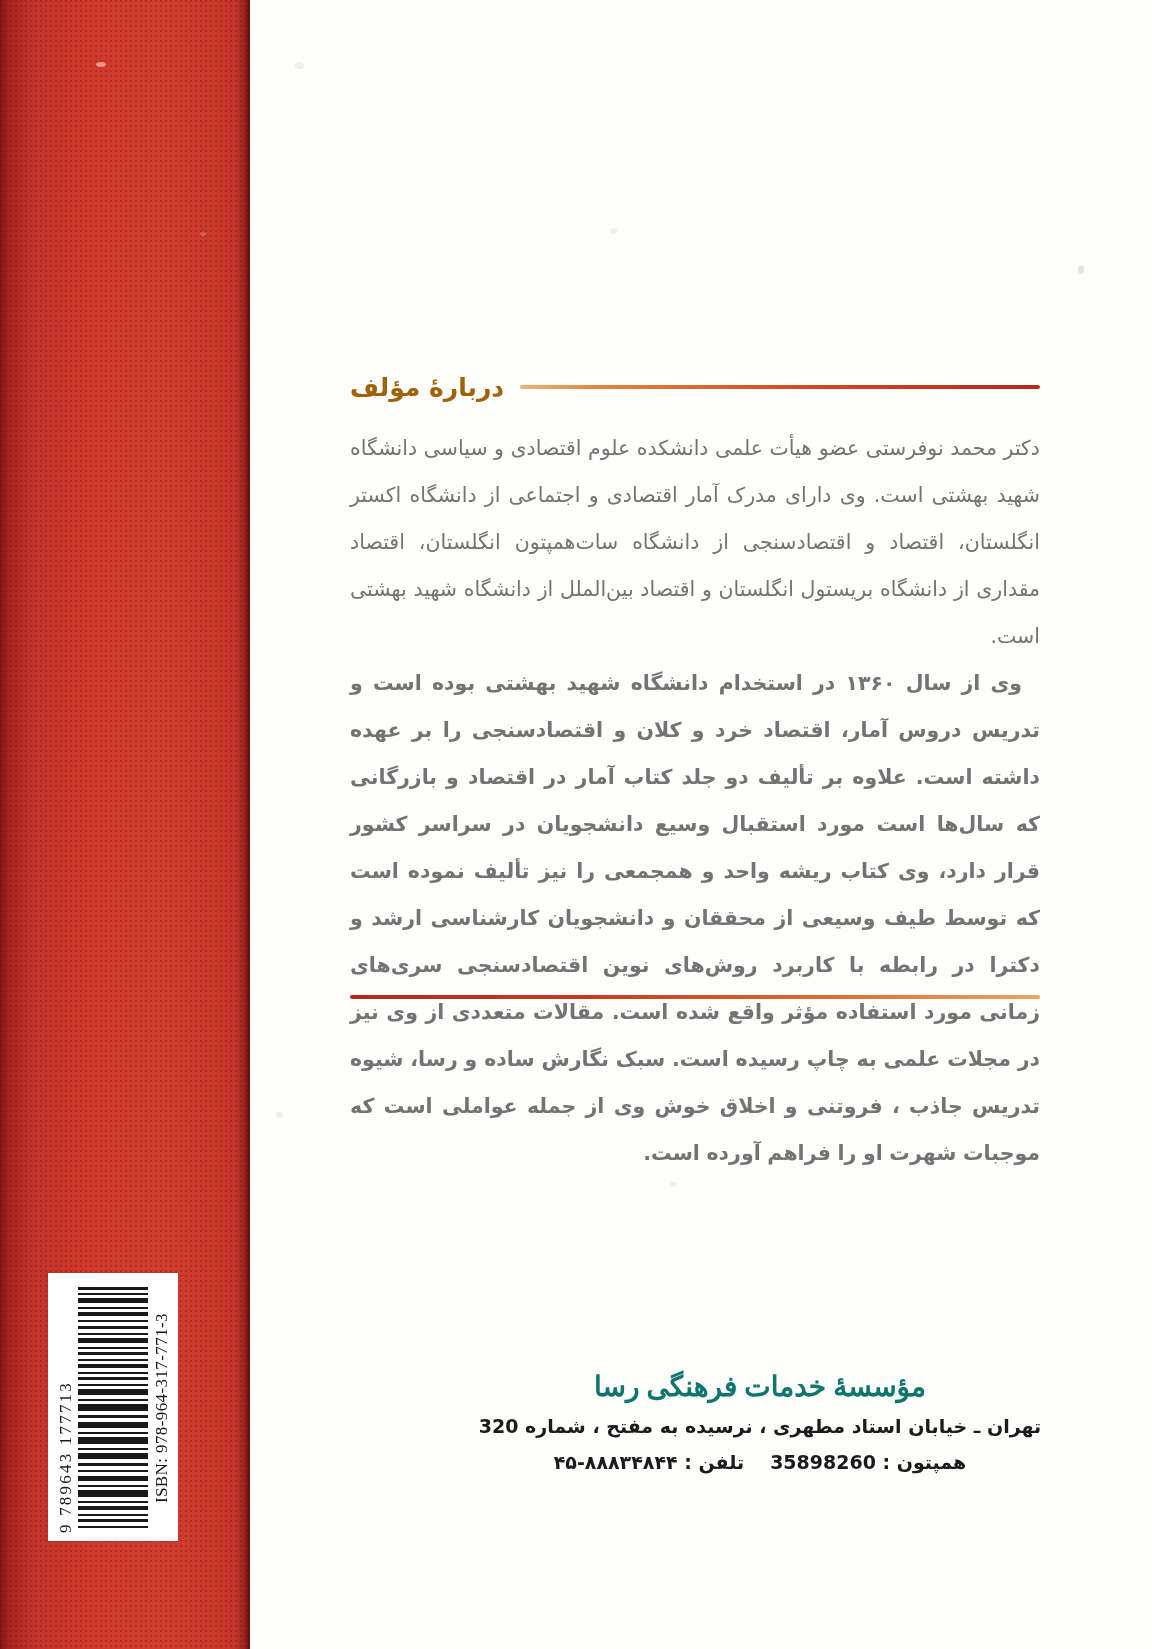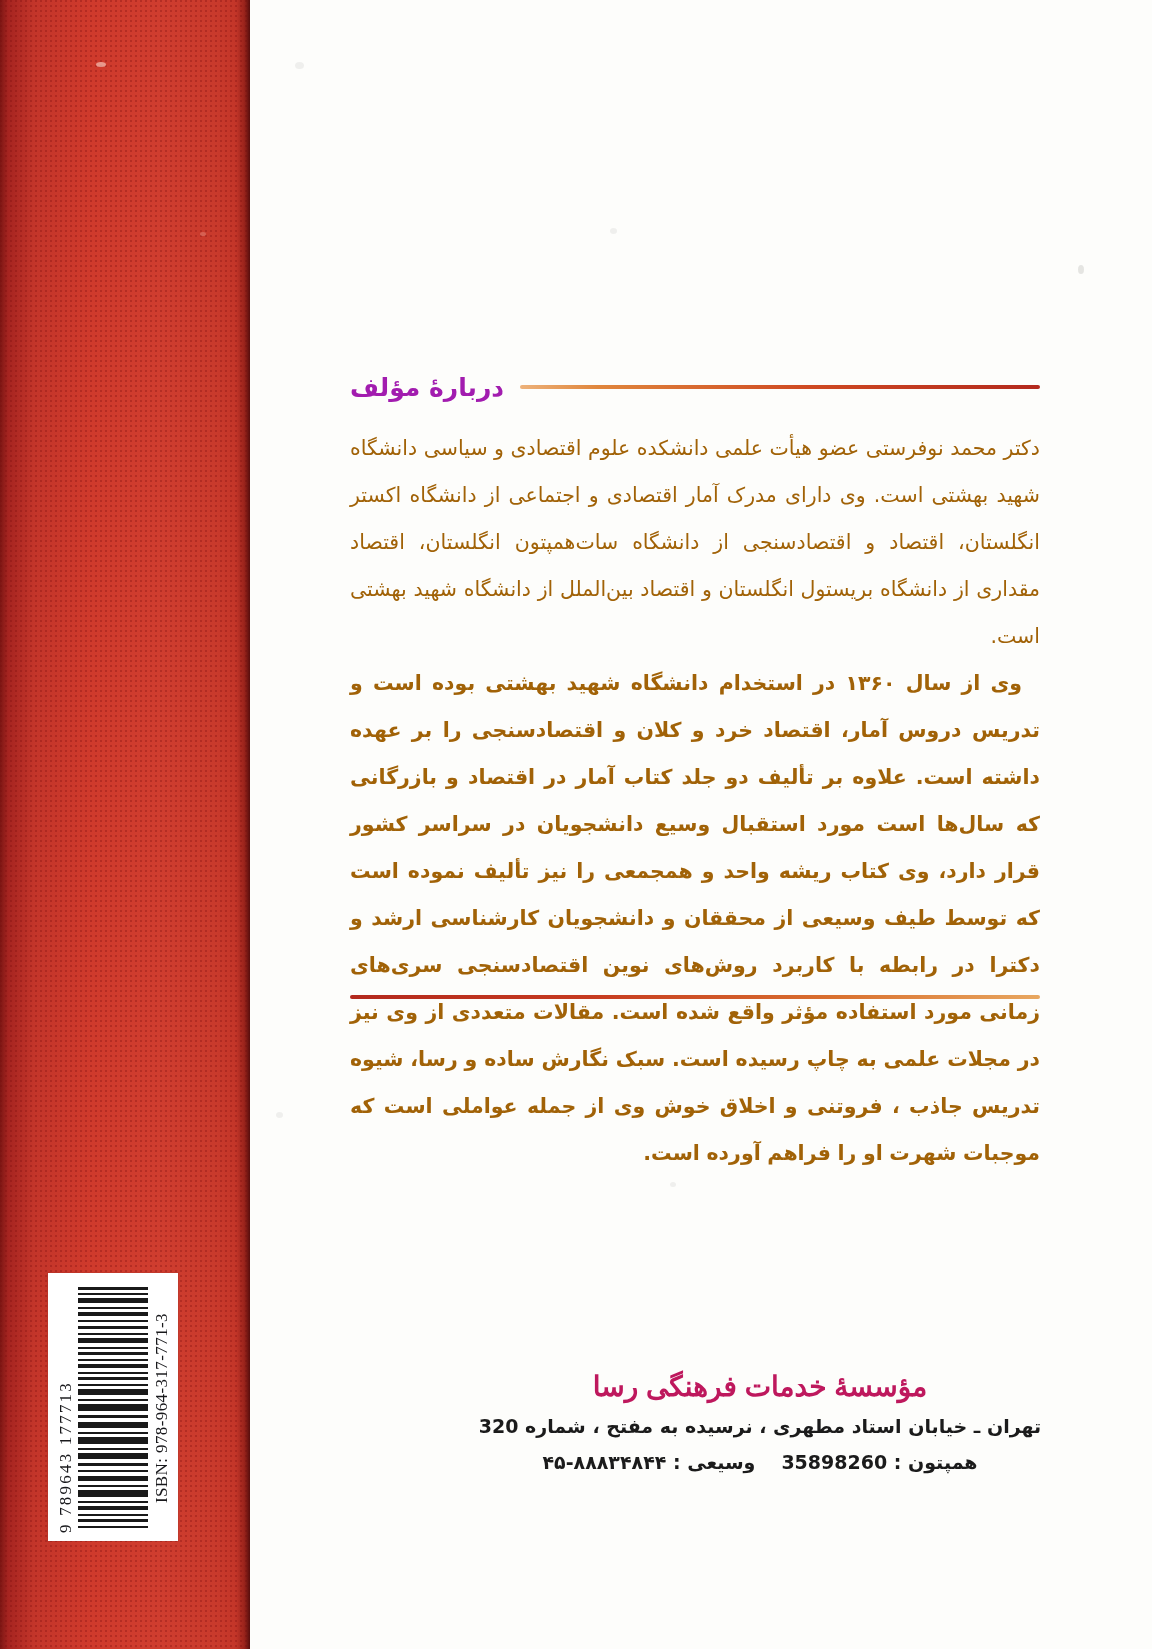--- a/index.html
+++ b/index.html
@@ -86,40 +86,40 @@
     display: flex;
     flex-direction: row-reverse;
     align-items: center;
     gap: 16px;
     height: 44px;
   }
   .heading-title {
     font-family: "DejaVu Sans", "Liberation Sans", sans-serif;
     font-size: 25px;
     font-weight: bold;
-    color: #a21caf;
+    color: #a16207;
     white-space: nowrap;
     letter-spacing: 0px;
   }
   .heading-rule {
     flex: 1;
     height: 4px;
     border-radius: 2px;
     background: linear-gradient(270deg, #b3291d 0%, #cf4a22 45%, #e0863c 85%, #edb27a 100%);
   }
 
   .body-copy {
     margin-top: 16px;
     direction: rtl;
     text-align: justify;
     text-align-last: right;
     font-family: "DejaVu Sans", "Liberation Sans", sans-serif;
     font-size: 20.5px;
     line-height: 47px;
-    color: #a16207;
+    color: #737373;
     word-spacing: -0.5px;
   }
   .body-copy p {
     margin: 0 0 0 0;
   }
   .body-copy p + p {
     text-indent: 18px;
     font-weight: bold;
   }
 
@@ -136,24 +136,24 @@
   
   .publisher {
     position: absolute;
     left: 180px;
     top: 1368px;
     width: 660px;
     direction: rtl;
     text-align: center;
   }
   .pub-name {
-    font-family: Liberation Sans, sans-serif;
+    font-family: Liberation Serif, serif;
     font-size: 28px;
     font-weight: bold;
-    color: #be185d;
+    color: #0f766e;
     line-height: 38px;
   }
   .pub-address {
     font-family: "DejaVu Sans", "Liberation Sans", sans-serif;
     font-size: 19px;
     font-weight: bold;
     color: #1b1b1b;
     line-height: 36px;
     margin-top: 2px;
   }
@@ -271,21 +271,21 @@
       </div>
     </div>
 
     <div class="bottom-rule"></div>
 
     <div class="publisher">
       <div class="pub-name">مؤسسهٔ خدمات فرهنگی رسا</div>
       <div class="pub-address">تهران ـ خیابان استاد مطهری ، نرسیده به مفتح ، شماره 320</div>
       <div class="pub-phones">
         <span><span>همپتون :</span> <span>35898260</span></span>
-        <span><span>وسیعی :</span> <span>۸۸۸۳۴۸۴۴-۴۵</span></span>
+        <span><span>تلفن :</span> <span>۸۸۸۳۴۸۴۴-۴۵</span></span>
       </div>
     </div>
 
   </div>
 
   <div class="barcode-card">
     <div class="barcode-inner">
       <div class="barcode-digits">9 789643 177713</div>
       <div class="bars">
         <i style="top:4px;  height:3px;"></i>

